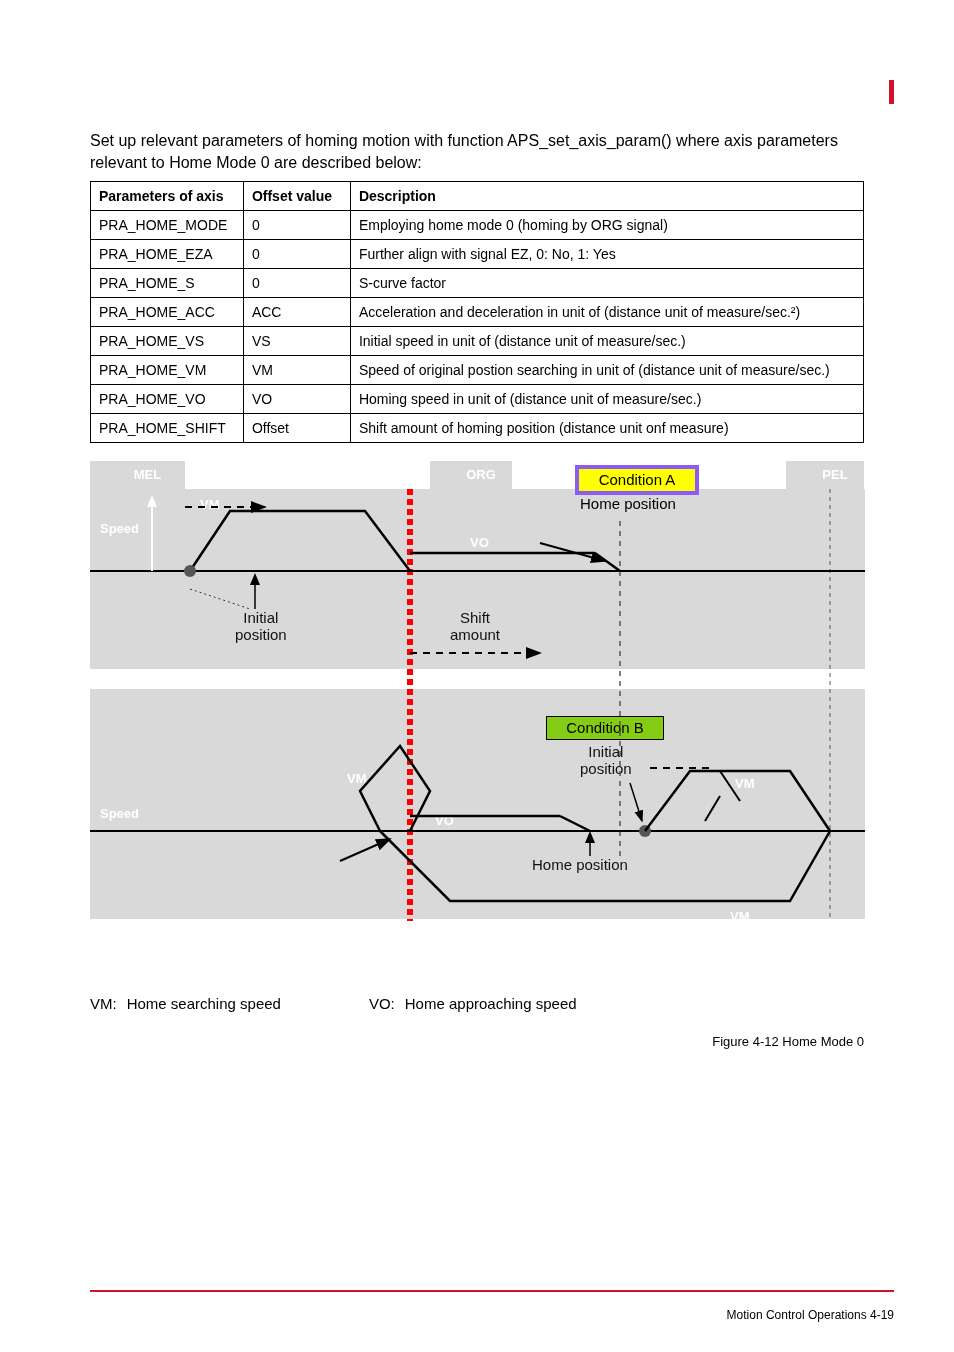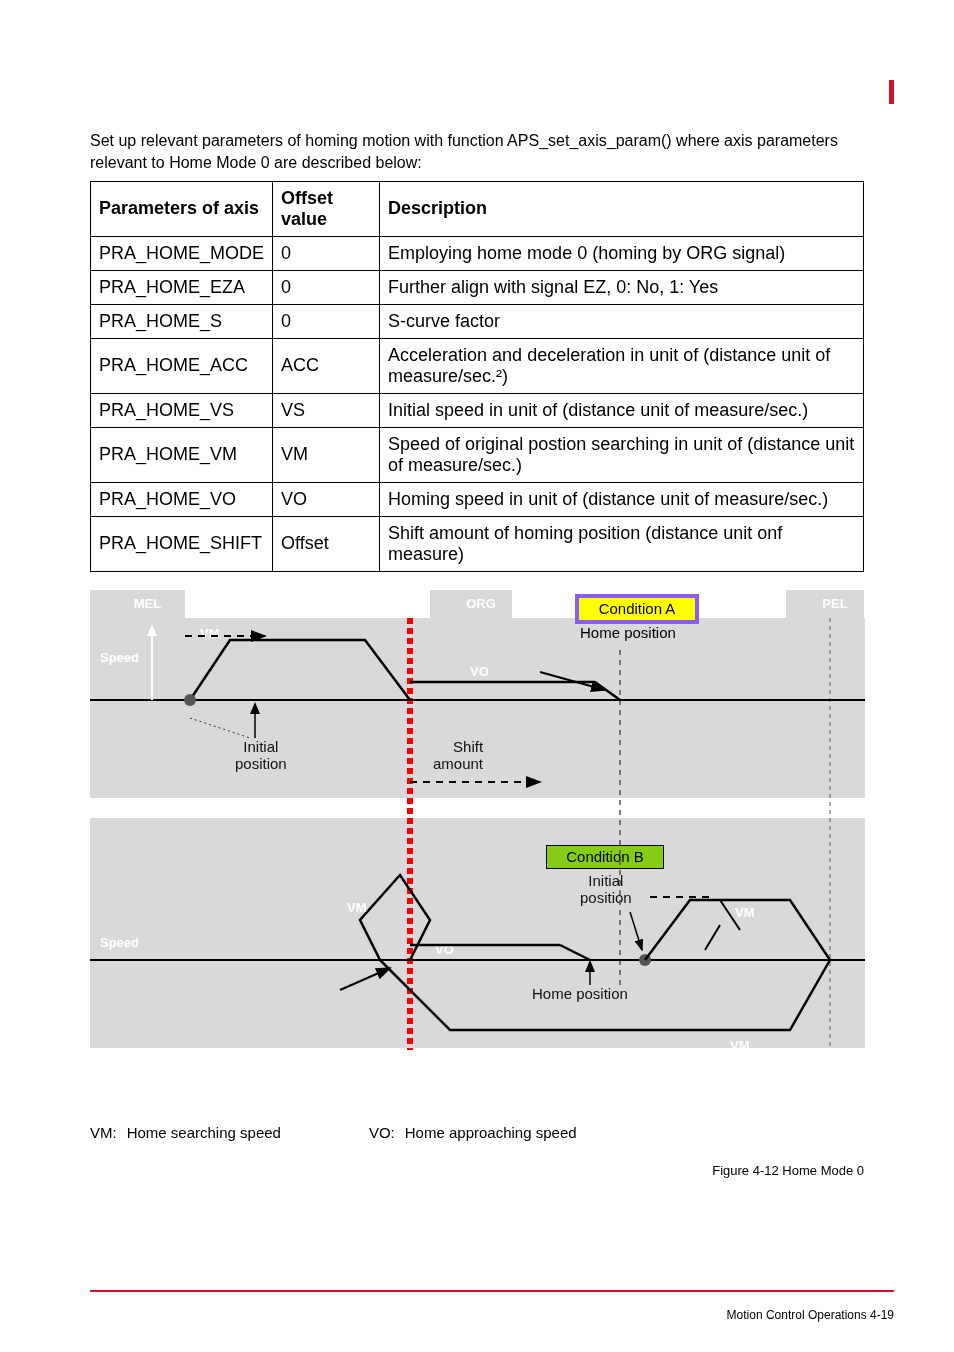--- a/index.html
+++ b/index.html
@@ -1,19 +1,19 @@
 <!DOCTYPE html>
 <html><head>
 <meta charset="utf-8">
 <style>
 body { margin:0; font-family:Arial,Helvetica,sans-serif; background:#fff; color:#000; }
 .page { width:954px; height:1352px; position:relative; box-sizing:border-box; padding:60px 90px 0 90px; }
 .red-bar { position:absolute; top:80px; right:60px; width:5px; height:24px; background:#d0112b; }
 .description { font-size:16px; line-height:1.4; margin-top:70px; margin-bottom:6px; }
-table.params { border-collapse:collapse; width:100%; font-size:18px; }
+table.params { border-collapse:collapse; width:100%; font-size:14px; }
 table.params th, table.params td { border:1px solid #000; padding:6px 8px; text-align:left; vertical-align:middle; }
 table.params th { font-weight:bold; }
 .figure-wrap { margin-top:18px; position:relative; height:520px; }
 .box { position:absolute; background:#d9d9d9; color:#fff; font-weight:bold; font-size:13px; display:flex; align-items:center; justify-content:center;padding-left:20px; }
 .mel { left:0; top:0; width:75px; height:28px; }
 .pel { right:0; top:0; width:58px; height:28px; }
 .org { left:340px; top:0; width:62px; height:28px; }
 .condA { position:absolute; left:485px; top:4px; width:116px; height:22px; background:#ffff00; color:#000; font-size:15px; display:flex; align-items:center; justify-content:center; border:4px solid #8b5cf6; }
 .condB { position:absolute; left:456px; top:255px; width:116px; height:22px; background:#84cc16; color:#000; font-size:15px; display:flex; align-items:center; justify-content:center; border:1px solid #000; }
 .homePosA { position:absolute; left:490px; top:34px; font-size:15px; }
@@ -100,21 +100,21 @@
 
   <div class="speedLbl" style="left:10px; top:60px;">Speed</div>
   <div class="speedLbl" style="left:10px; top:345px;">Speed</div>
 
   <div class="figLabelW" style="left:110px; top:36px;">VM</div>
   <div class="figLabelW" style="left:380px; top:74px;">VO</div>
 
   <div class="figLabel" style="left:145px; top:148px; text-align:center;">
     <span>Initial</span><br><span>position</span>
   </div>
-  <div class="figLabel" style="left:343px; top:148px; text-align:right;">
+  <div class="figLabel" style="left:360px; top:148px; text-align:center;">
     <span>Shift</span><br><span>amount</span>
   </div>
 
   <div class="figLabelW" style="left:257px; top:310px;">VM</div>
   <div class="figLabelW" style="left:345px; top:352px;">VO</div>
   <div class="figLabelW" style="left:645px; top:315px;">VM</div>
   <div class="figLabelW" style="left:640px; top:448px;">VM</div>
   <div class="figLabel" style="left:490px; top:282px; text-align:center;">
     <span>Initial</span><br><span>position</span>
   </div>

